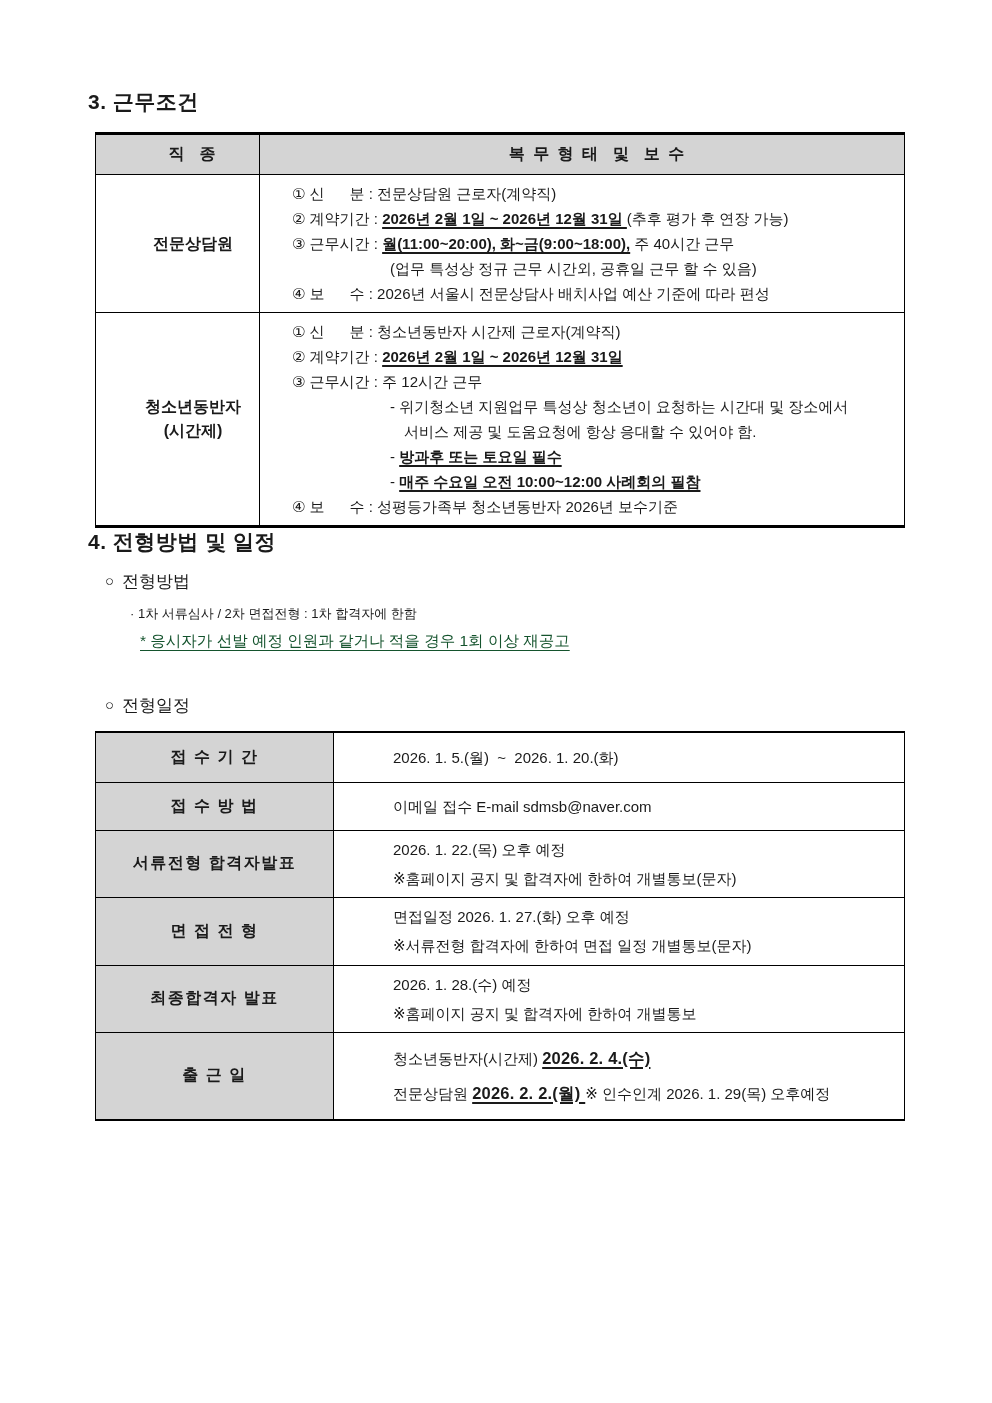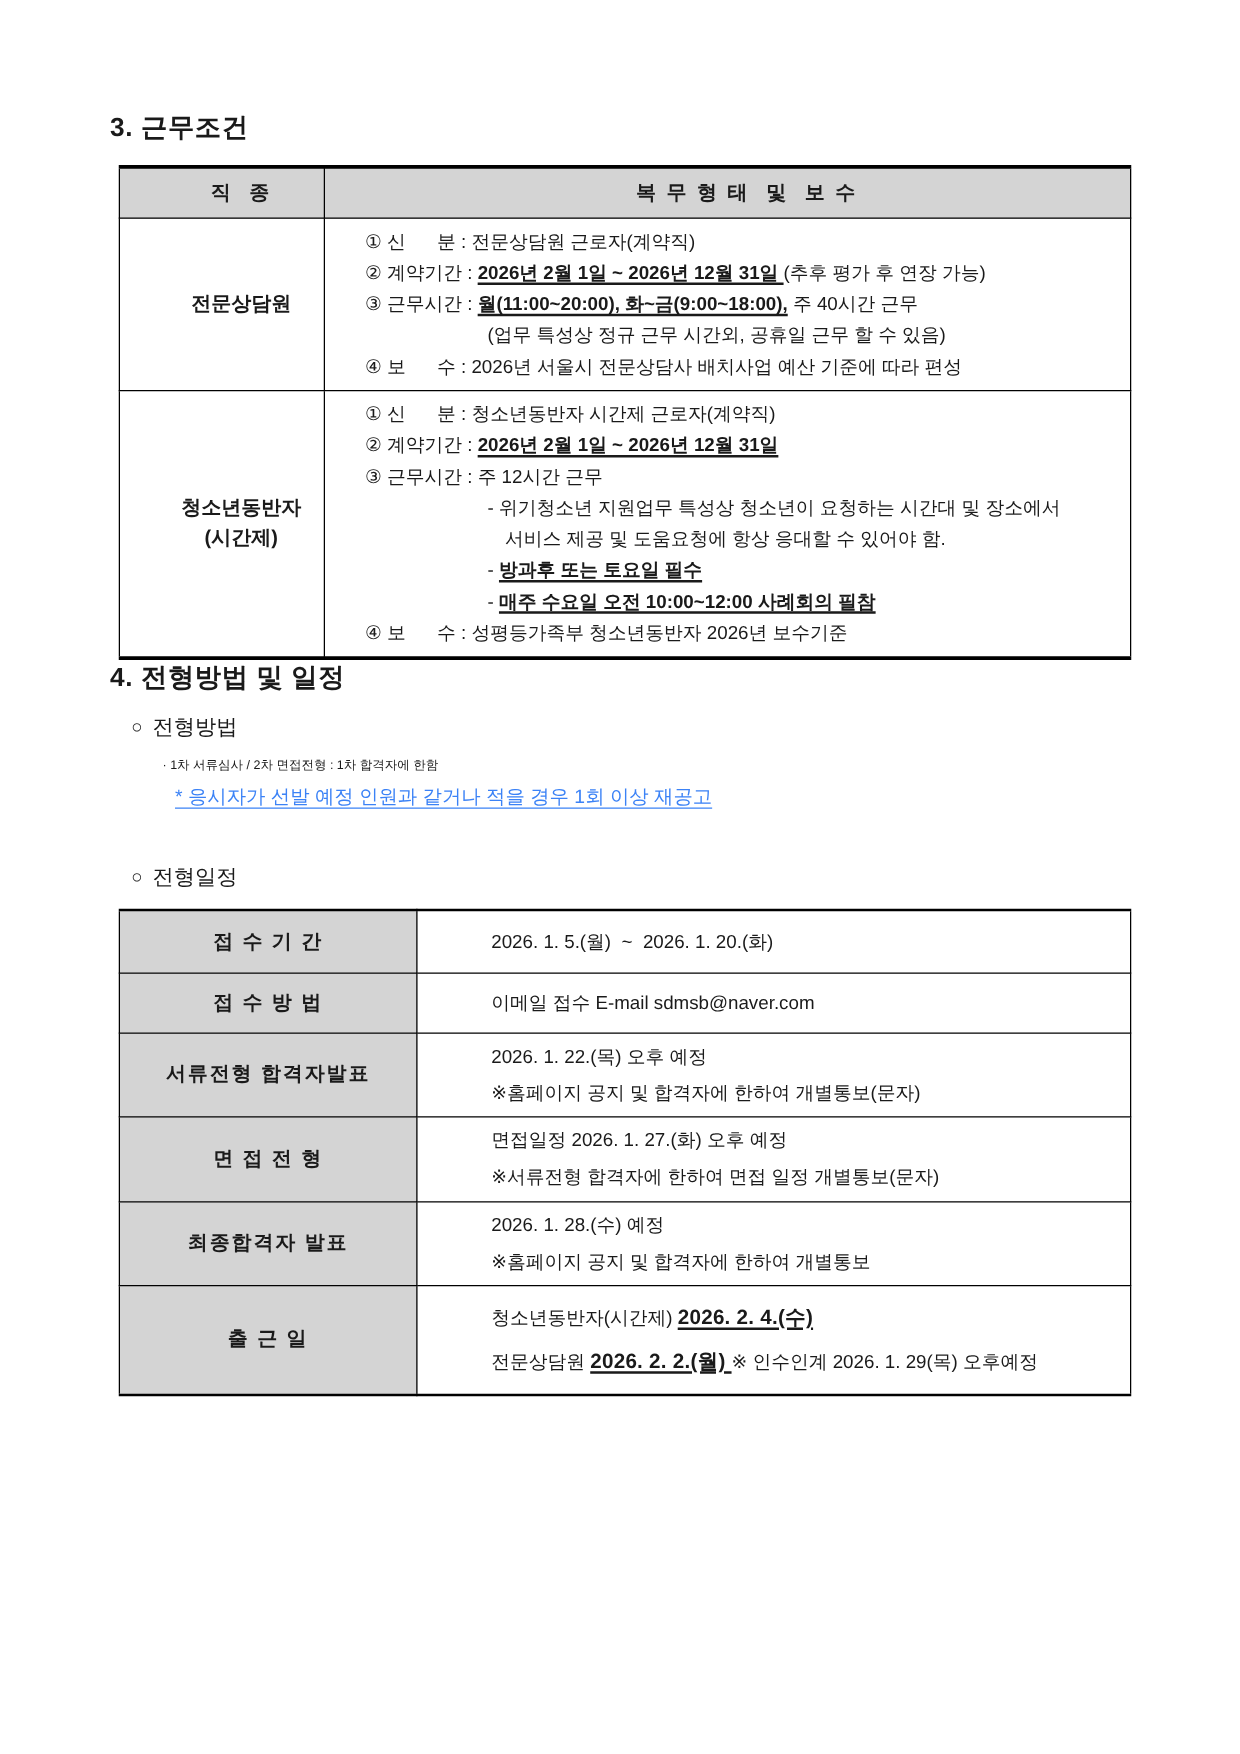--- a/index.html
+++ b/index.html
@@ -24,21 +24,21 @@
   th.col-job{width:130px;}
   td.job-cell{width:130px;text-align:center;font-weight:700;font-size:16px;line-height:24px;white-space:pre;}
   td.work-content{padding:6px 10px;font-size:15px;}
   .work .line{line-height:25px;white-space:pre-wrap;}
   .line.ind1{padding-left:98px;}
   .line.ind2{padding-left:112px;}
 
   
   .bullet-line{margin:14px 0 0 17px;font-size:17px;white-space:pre;}
   .bullet-line .ring{font-size:15px;vertical-align:1px;margin-right:8px;}
-  .sub-item{margin:12px 0 0 42px;font-size:10px;white-space:pre;}
+  .sub-item{margin:12px 0 0 42px;font-size:13px;white-space:pre;}
   .note-line{
     margin:8px 0 0 52px;font-size:15.5px;white-space:pre;
     text-decoration:underline;text-underline-offset:4px;
   }
   .gap-top{margin-top:42px;}
 
   
   table.sched{margin-top:14px;border-top:2px solid #000;border-bottom:2px solid #000;}
   table.sched td{border:1px solid #000;vertical-align:middle;}
   td.label-cell{
@@ -95,21 +95,21 @@
         </tr>
       </tbody>
   </table>
 
   <h2 class="sec-heading gap-top">4. 전형방법 및 일정</h2>
 
   <div class="bullet-line"><span class="ring">○</span><span>전형방법</span></div>
 
   <div class="sub-item">· 1차 서류심사 / 2차 면접전형 : 1차 합격자에 한함</div>
 
-  <div class="note-line" style="color: #3b82f6;">* 응시자가 선발 예정 인원과 같거나 적을 경우 1회 이상 재공고</div>
+  <div class="note-line" style="color: #14532d;">* 응시자가 선발 예정 인원과 같거나 적을 경우 1회 이상 재공고</div>
 
   <div class="bullet-line gap-top"><span class="ring">○</span><span>전형일정</span></div>
 
   <table class="doc-table sched">
     <tbody>
         <tr style="height: 50px;">
           <td class="label-cell">접 수 기 간</td>
           <td class="sched-content">
             <div class="line"><span>2026. 1. 5.(월)  ~  2026. 1. 20.(화)</span></div>
           </td>

